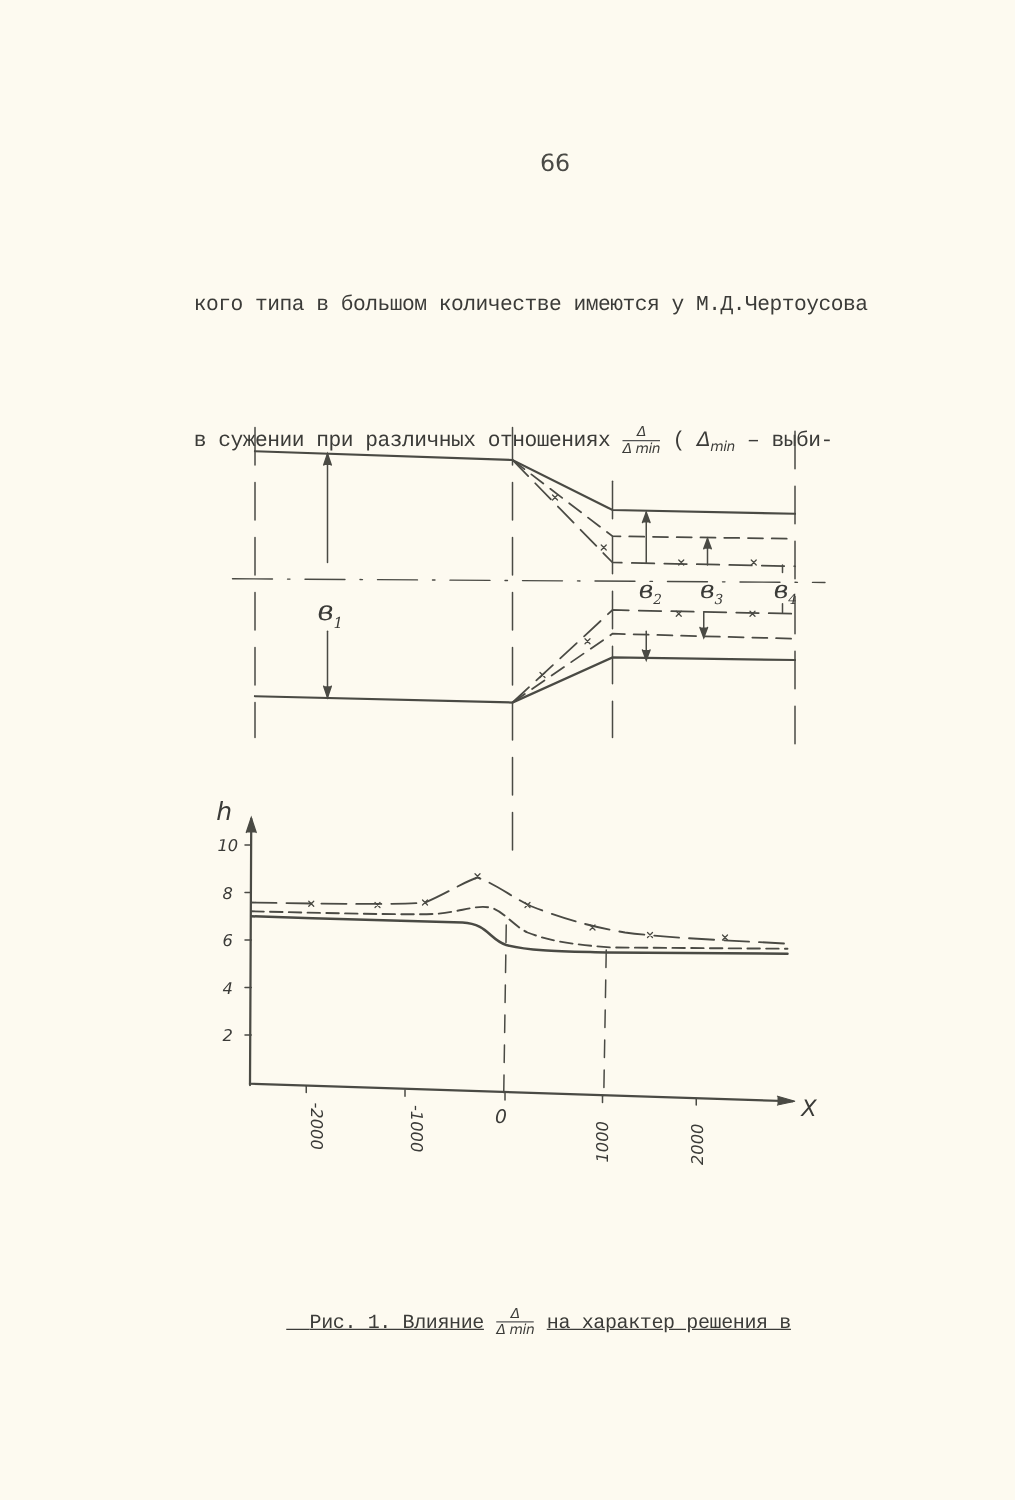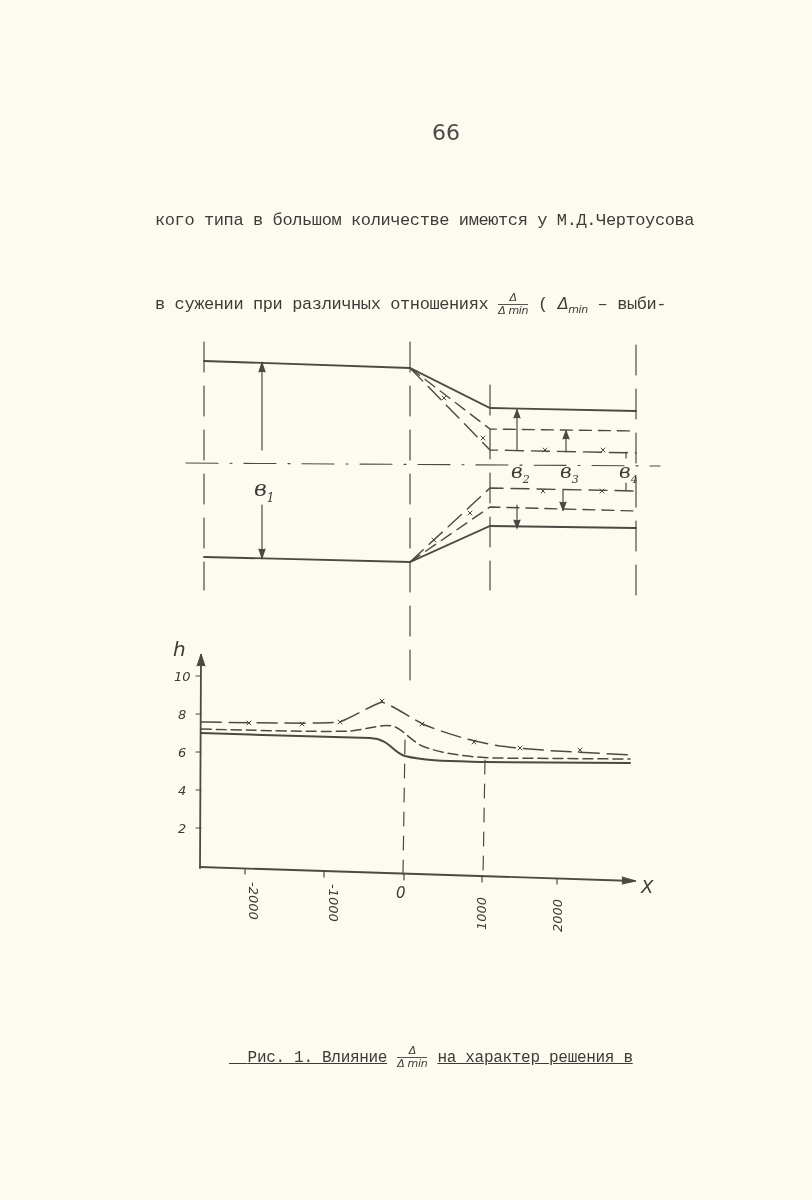--- a/index.html
+++ b/index.html
@@ -2,23 +2,23 @@
 <html><head>
 <meta charset="utf-8">
 <style>
   html, body { margin:0; padding:0; }
   body {
     width:812px; height:1200px; position:relative; overflow:hidden;
     background:#fdfaf0;
     font-family:"Liberation Mono", "DejaVu Sans Mono", monospace;
     color:#3b3b38;
   }
-  .page-num { position:absolute; left:432px; top:120px; font-size:22px; font-family:"DejaVu Sans", sans-serif; color:#4a4a46; }
+  .page-num { position:absolute; left:432px; top:120px; font-size:19px; font-family:"DejaVu Sans", sans-serif; color:#4a4a46; }
   .para { position:absolute; left:155px; top:152px; width:600px; font-size:17px; line-height:27.5px; white-space:pre; letter-spacing:-0.4px; }
-  .para .line { display:block; }
+  .para .line { display:block;margin-top:24px; }
   .frac { display:inline-block; vertical-align:middle; text-align:center; font-size:11px; line-height:12px; font-style:italic; font-family:"DejaVu Sans", sans-serif; margin:0 10px; }
   .frac .num { display:block; border-bottom:1px solid #555; padding:0 3px; }
   .frac .den { display:block;text-align:right; }
   .ital { font-style:italic; font-family:"DejaVu Sans", sans-serif; font-size:16px; }
   .ital sub { font-size:11px; }
   svg#fig { position:absolute; left:0; top:0; }
   .caption { position:absolute; left:229px; top:1016px; font-size:16px; line-height:28px; white-space:pre; letter-spacing:-0.3px;text-decoration:underline; }
   .caption .l2 { display:block; padding-left:220px; }
 </style>
 </head>

